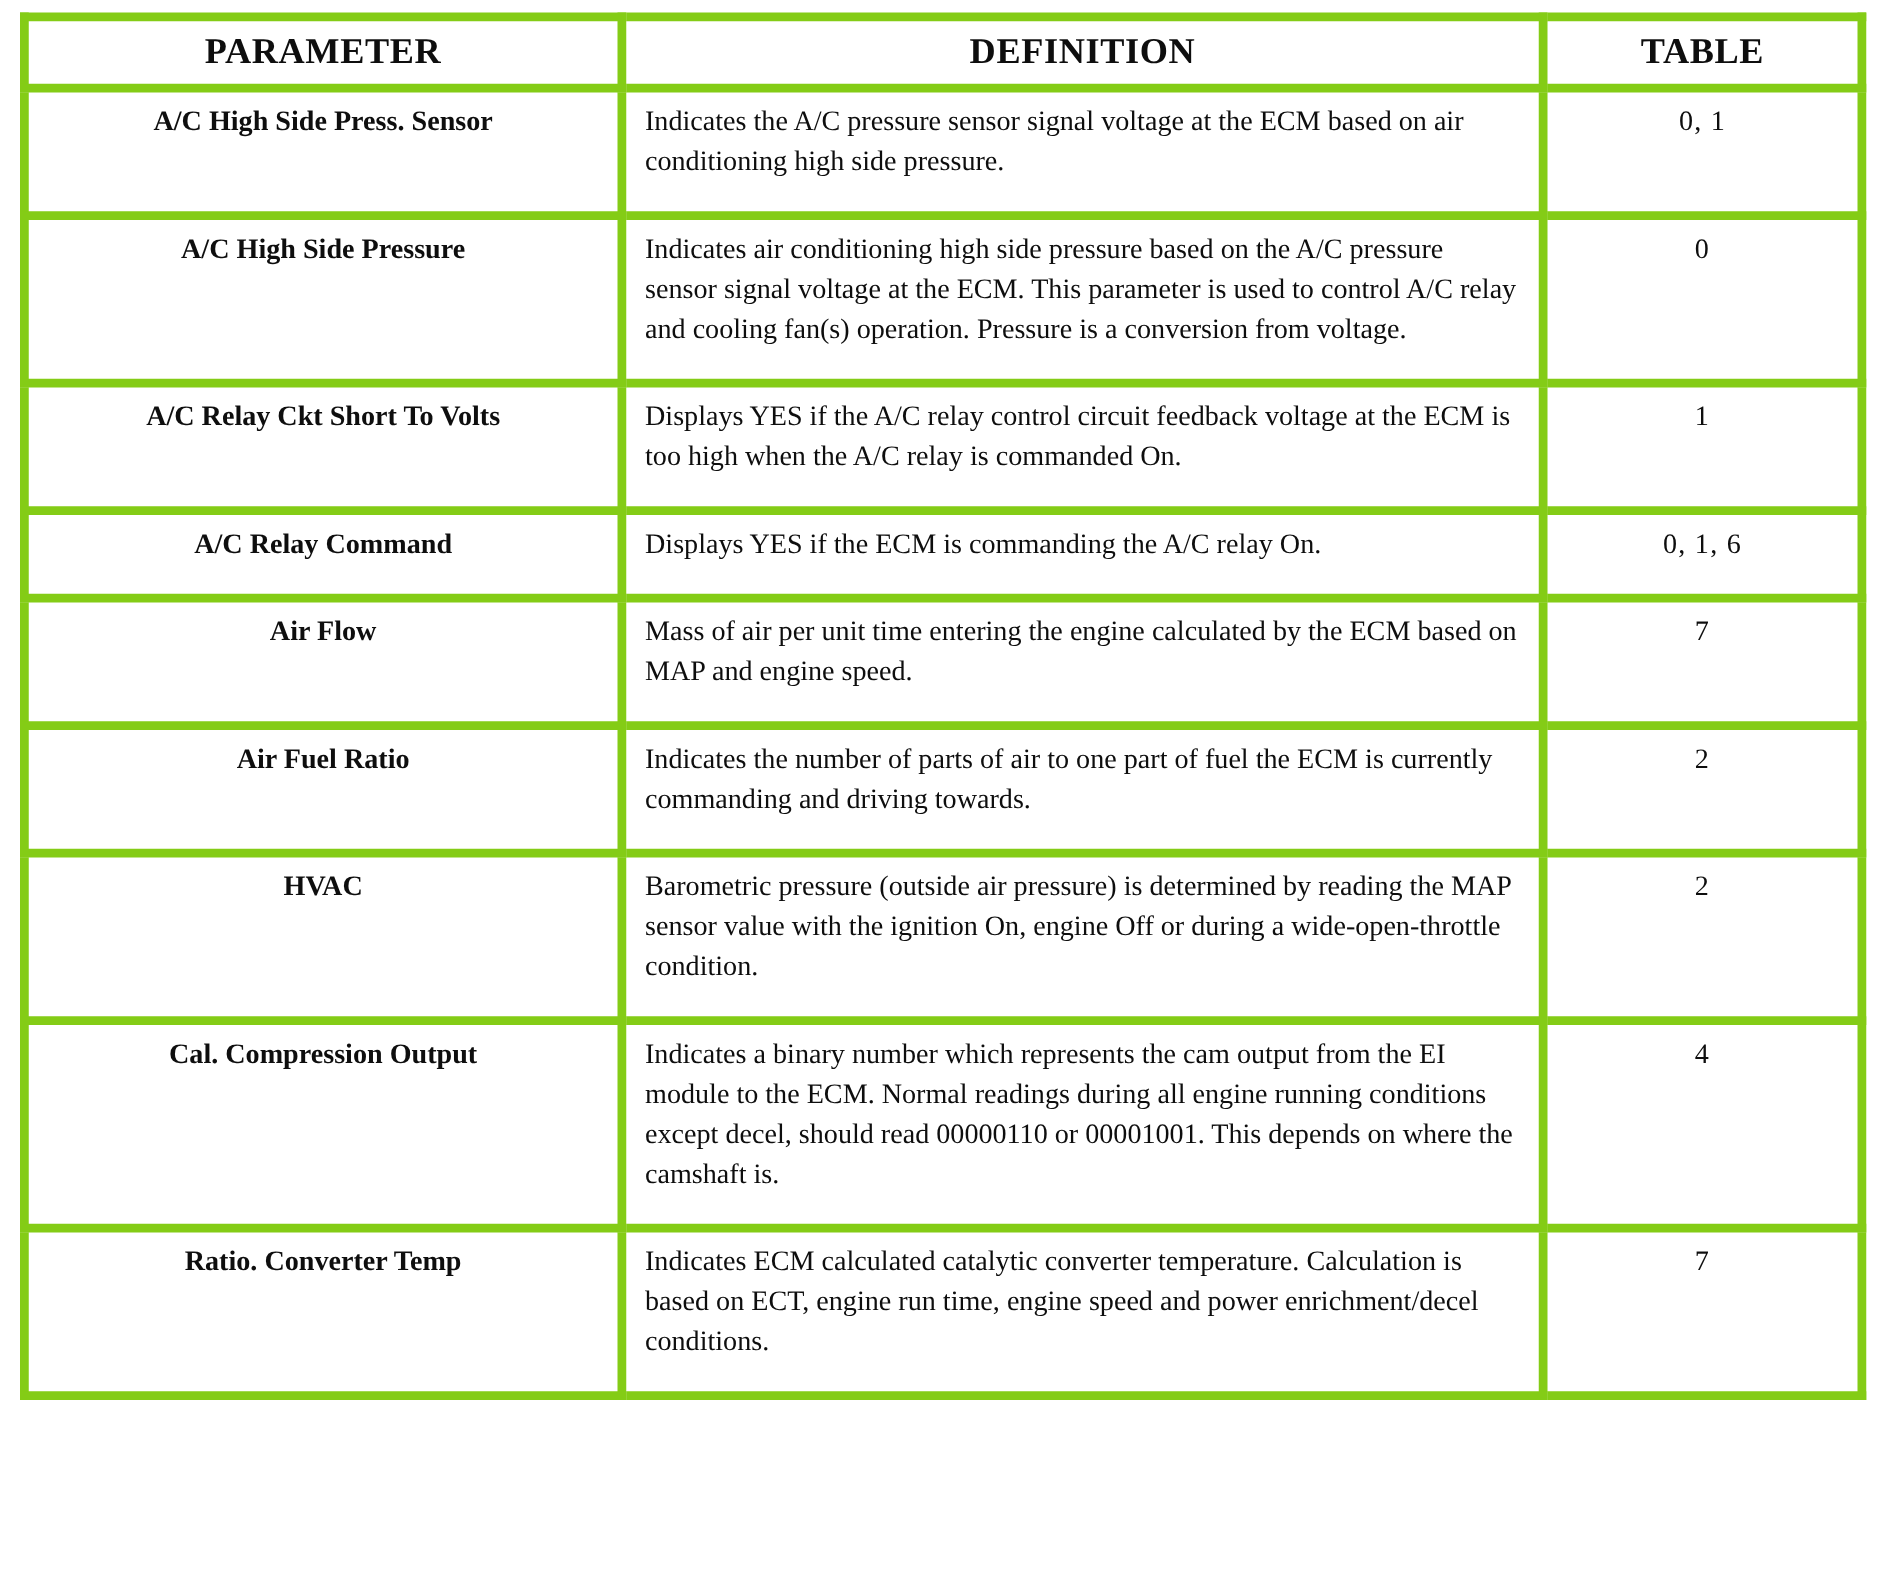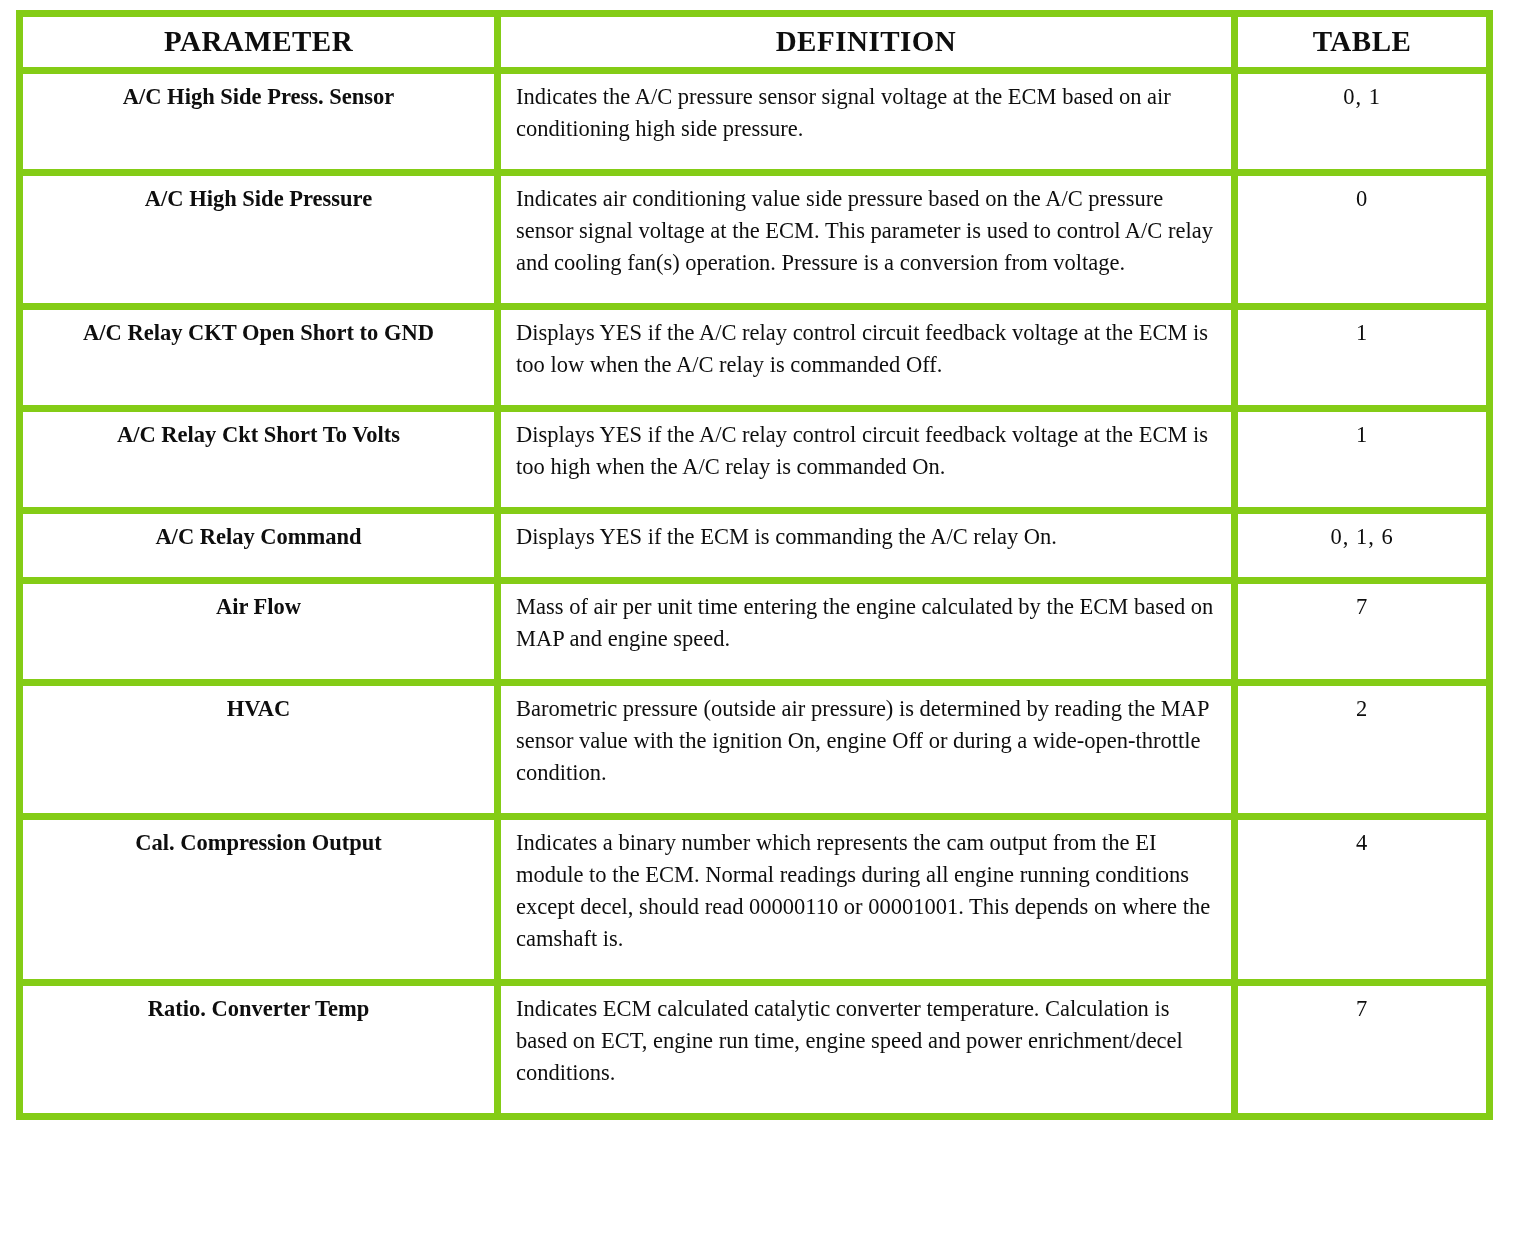--- a/index.html
+++ b/index.html
@@ -76,42 +76,42 @@
       </tr>
     </thead>
     <tbody>
       <tr>
         <td class="col-param">A/C High Side Press. Sensor</td>
         <td class="col-def">Indicates the A/C pressure sensor signal voltage at the ECM based on air conditioning high side pressure.</td>
         <td class="col-table">0, 1</td>
       </tr>
       <tr>
         <td class="col-param">A/C High Side Pressure</td>
-        <td class="col-def">Indicates air conditioning value side pressure based on the A/C pressure sensor signal voltage at the ECM. This parameter is used to control A/C relay and cooling fan(s) operation. Pressure is a conversion from voltage.</td>
+        <td class="col-def">Indicates air conditioning high side pressure based on the A/C pressure sensor signal voltage at the ECM. This parameter is used to control A/C relay and cooling fan(s) operation. Pressure is a conversion from voltage.</td>
         <td class="col-table">0</td>
-      </tr>
-      <tr>
-        <td class="col-param">A/C Relay CKT Open Short to GND</td>
-        <td class="col-def">Displays YES if the A/C relay control circuit feedback voltage at the ECM is too low when the A/C relay is commanded Off.</td>
-        <td class="col-table">1</td>
       </tr>
       <tr>
         <td class="col-param">A/C Relay Ckt Short To Volts</td>
         <td class="col-def">Displays YES if the A/C relay control circuit feedback voltage at the ECM is too high when the A/C relay is commanded On.</td>
         <td class="col-table">1</td>
       </tr>
       <tr>
         <td class="col-param">A/C Relay Command</td>
         <td class="col-def">Displays YES if the ECM is commanding the A/C relay On.</td>
         <td class="col-table">0, 1, 6</td>
       </tr>
       <tr>
         <td class="col-param">Air Flow</td>
         <td class="col-def">Mass of air per unit time entering the engine calculated by the ECM based on MAP and engine speed.</td>
         <td class="col-table">7</td>
+      </tr>
+      <tr>
+        <td class="col-param">Air Fuel Ratio</td>
+        <td class="col-def">Indicates the number of parts of air to one part of fuel the ECM is currently commanding and driving towards.</td>
+        <td class="col-table">2</td>
       </tr>
       <tr>
         <td class="col-param">HVAC</td>
         <td class="col-def">Barometric pressure (outside air pressure) is determined by reading the MAP sensor value with the ignition On, engine Off or during a wide-open-throttle condition.</td>
         <td class="col-table">2</td>
       </tr>
       <tr>
         <td class="col-param">Cal. Compression Output</td>
         <td class="col-def">Indicates a binary number which represents the cam output from the EI module to the ECM. Normal readings during all engine running conditions except decel, should read 00000110 or 00001001. This depends on where the camshaft is.</td>
         <td class="col-table">4</td>

